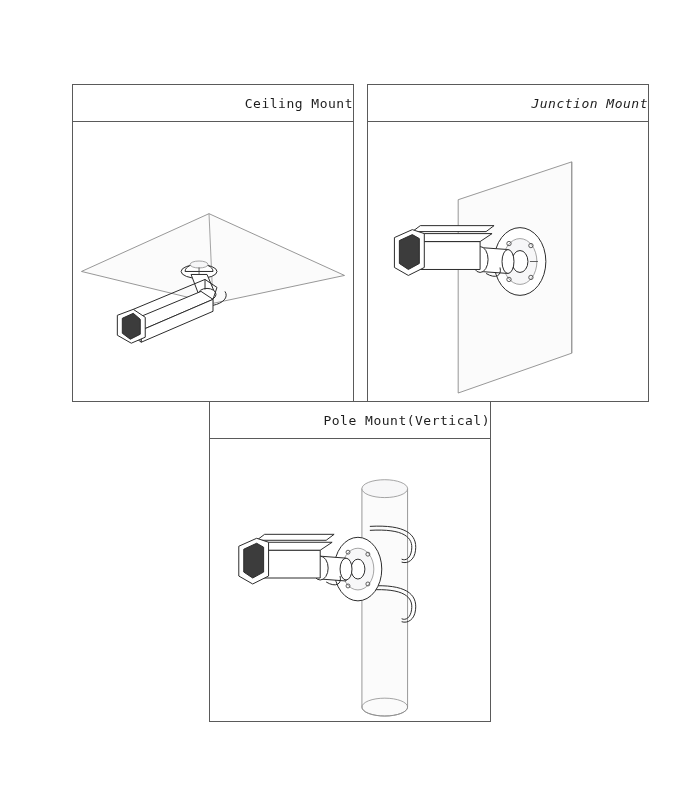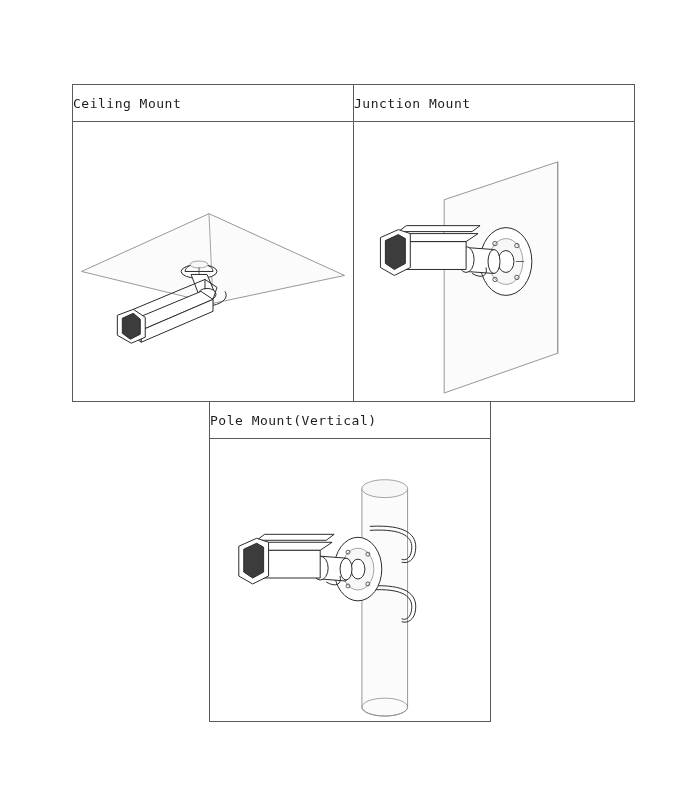--- a/index.html
+++ b/index.html
@@ -27,21 +27,21 @@
     box-sizing: border-box;
     background: #ffffff;
   }
   .panel-title {
     position: absolute;
     left: 0;
     top: 0;
     width: 100%;
     height: 37px;
     line-height: 37px;
-    text-align: left;
+    text-align: right;
     font-size: 13px;
     letter-spacing: 0.5px;
     border-bottom: 1px solid #5a5a5a;
     box-sizing: border-box;
     color: #1d1d1d;
     background: #ffffff;
   }
   .panel-body {
     position: absolute;
     left: 0;
@@ -49,24 +49,25 @@
     right: 0;
     bottom: 0;
   }
   #panel-ceiling {
     left: 72px;
     top: 84px;
     width: 282px;
     height: 318px;
   }
   #panel-junction {
-    left: 353px;
+    left: 367px;
     top: 84px;
     width: 282px;
     height: 318px;
+    font-style: italic;
   }
   #panel-pole {
     left: 209px;
     top: 401px;
     width: 282px;
     height: 321px;
     padding-left: 24px;
   }
   svg {
     display: block;

